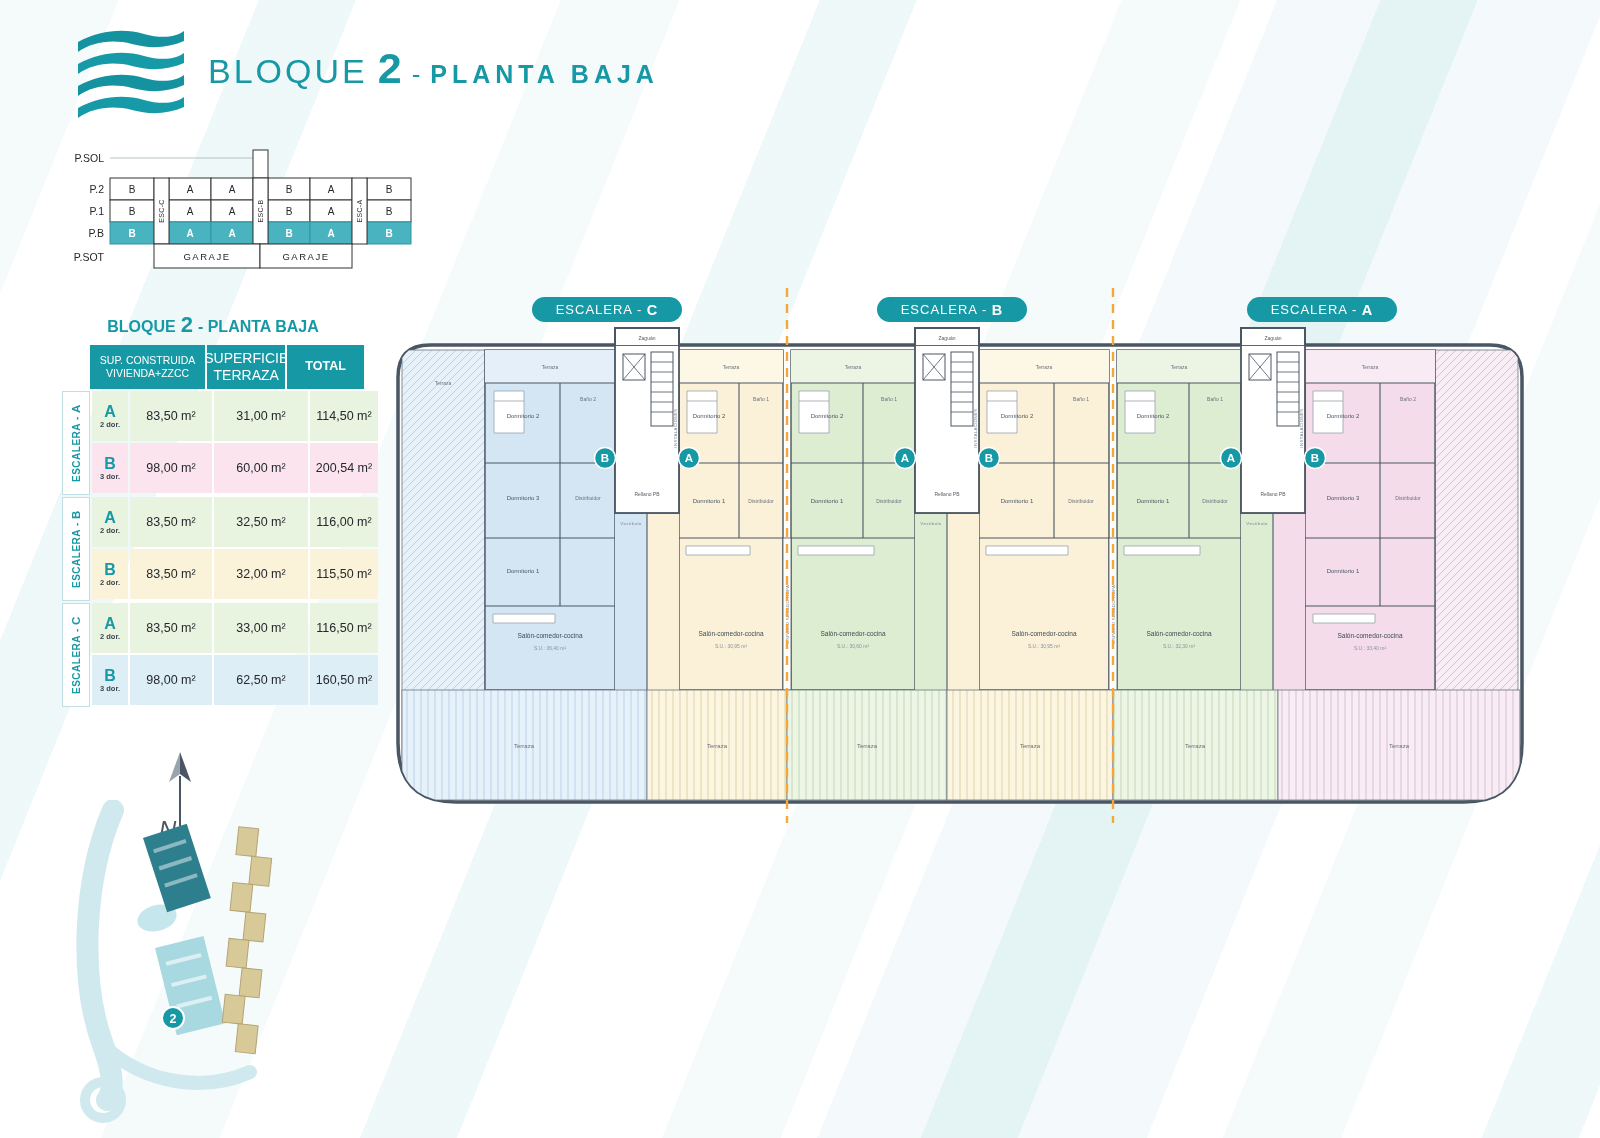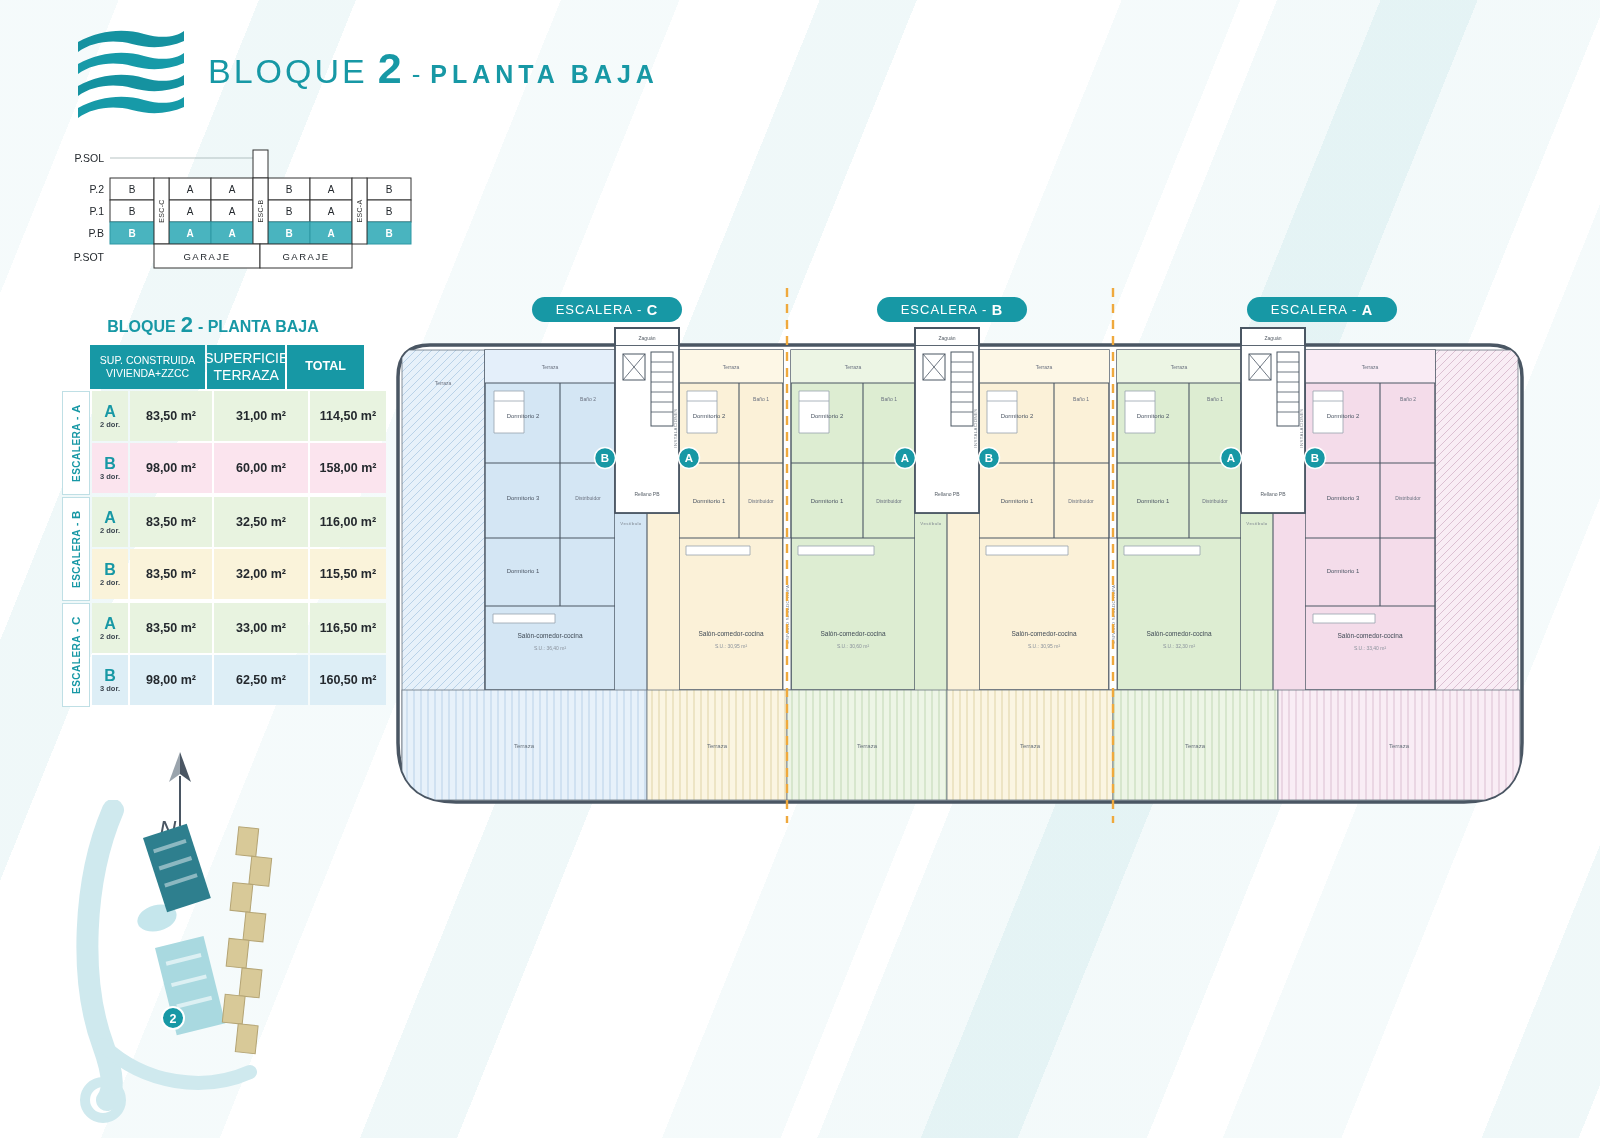--- a/index.html
+++ b/index.html
@@ -31,22 +31,22 @@
   .esc-cell{width:26px;height:102px;border:1.5px solid #bfdfe5;background:#fff;color:var(--teal,#1798a5);
      display:flex;align-items:center;justify-content:center;writing-mode:vertical-rl;transform:rotate(180deg);
      font-size:10px;font-weight:600;letter-spacing:.5px;}
   .esc-cell .pl{font-weight:800;font-size:11.5px;}
   .g-rows{display:flex;flex-direction:column;gap:2px;}
   .t-row{display:flex;gap:2px;}
   .cell{height:50px;display:flex;align-items:center;justify-content:center;}
   .unit{width:36px;flex-direction:column;line-height:1.1;}
   .u-letter{font-size:16px;font-weight:800;color:var(--teal,#1798a5);}
   .u-dorms{font-size:7.5px;font-weight:700;color:#3c4650;}
-  .v1{width:82px;} .v2{width:94px;} .v3{width:76px;}
-  .val{font-size:12.5px;font-weight:700;color:#24292e;}
+  .v1{width:82px;} .v2{width:94px;} .v3{width:68px;}
+  .val{font-size:12.5px;font-weight:400;color:#24292e;}
   .tg{background:var(--unit-green,#e8f3e0);} .tp{background:var(--unit-pink,#fbe4ee);}
   .tc{background:var(--unit-cream,#faf3da);} .tb{background:var(--unit-blue,#ddeef6);}
   .pre{white-space:pre;}
   
   .pill{position:absolute;top:297px;width:150px;height:25px;border-radius:13px;background:var(--teal,#1798a5);
     color:#fff;display:flex;align-items:center;justify-content:center;font-size:13px;letter-spacing:1px;z-index:5;}
   .pill .pl{font-weight:800;font-size:14.5px;}
   
   text{font-family:"Liberation Sans",sans-serif;}
   .s-lab{font-size:10.5px;fill:#23282d;}
@@ -187,21 +187,21 @@
             <div class="cell v2 tg val">31,00 m²</div>
             <div class="cell v3 tg val">114,50 m²</div>
           </div>
           <div class="t-row">
             <div class="cell unit tp">
                 <span class="u-letter">B</span>
                 <span class="u-dorms">3 dor.</span>
               </div>
             <div class="cell v1 tp val">98,00 m²</div>
             <div class="cell v2 tp val">60,00 m²</div>
-            <div class="cell v3 tp val">158,00 m²</div>
+            <div class="cell v3 tp val">200,54 m²</div>
           </div>
         </div>
       </div>
 
       <div class="t-group">
         <div class="esc-cell">
           <span class="pre">ESCALERA - </span>
             <span class="pl">B</span>
         </div>
         <div class="g-rows">

